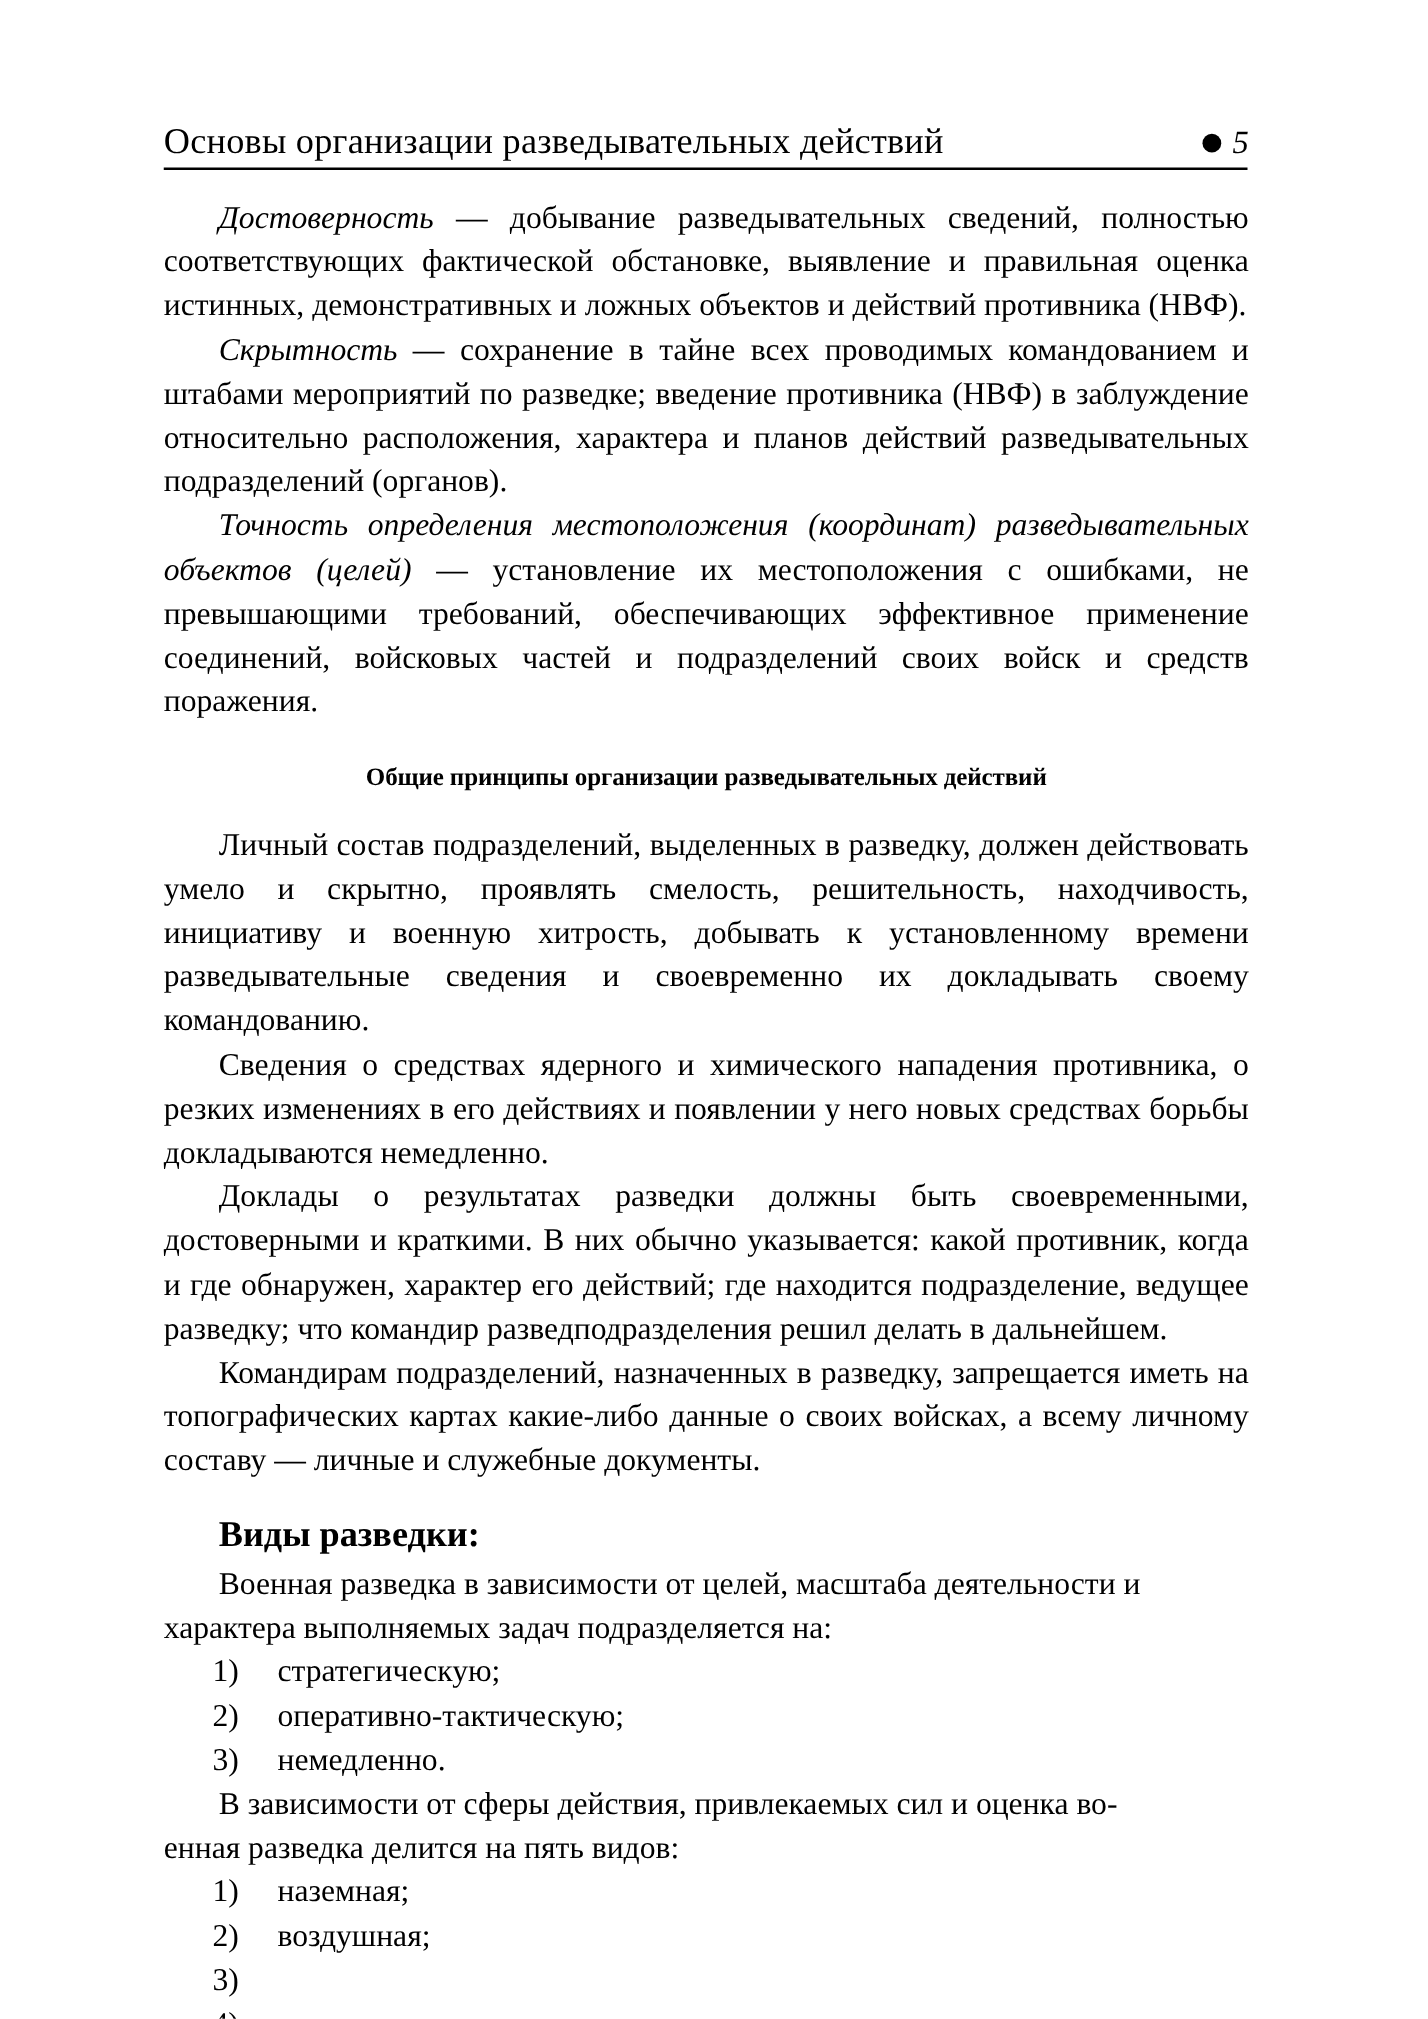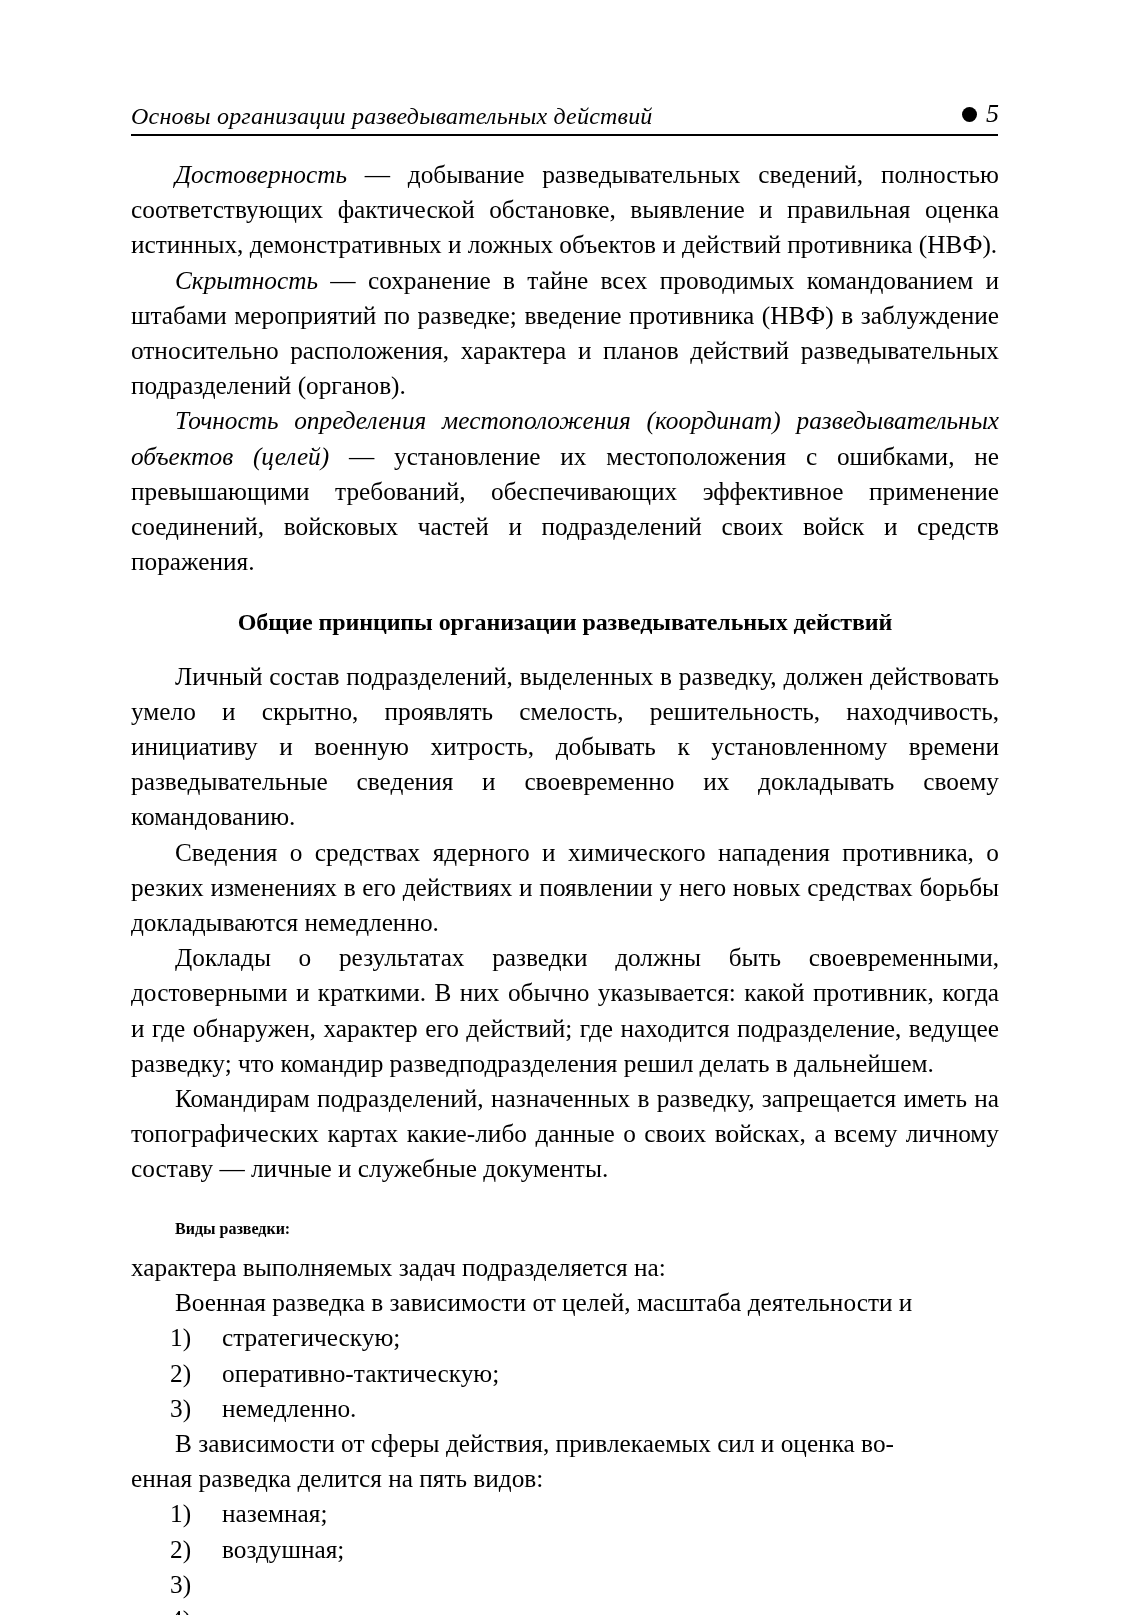--- a/index.html
+++ b/index.html
@@ -32,22 +32,21 @@
   
   .runhead {
     position: relative;
     height: 48px;
     margin-top: 80px;
     display: flex;
     align-items: flex-end;
     justify-content: space-between;
   }
   .runhead-title {
-    font-style: italic;
-    font-size: 24px;
+    font-size: 29px;
     letter-spacing: 0.2px;
     line-height: 1;
     white-space: nowrap;
   }
   .runhead-folio {
     display: flex;
     align-items: center;
     gap: 9px;
     line-height: 1;
     padding-bottom: 1px;
@@ -84,30 +83,30 @@
     text-indent: 44px;
     hyphens: manual;
   }
 
   .lead {
     font-style: italic;
   }
 
   h2.center-head {
     margin: 26px 0 18px 0;
-    font-size: 24px;
+    font-size: 20px;
     font-weight: bold;
     text-align: center;
     line-height: 35.2px;
     letter-spacing: -0.1px;
   }
 
   h3.sub-head {
     margin: 24px 0 4px 0;
-    font-size: 16px;
+    font-size: 29px;
     font-weight: bold;
     text-indent: 44px;
     text-align: left;
     line-height: 35.2px;
   }
 
   p.intro {
     margin: 0;
     text-align: left;
     text-indent: 44px;
@@ -158,22 +157,22 @@
 
       <h2 class="center-head">Общие принципы организации разведывательных действий</h2>
 
       <p class="para">Личный состав подразделений, выделенных в разведку, должен действовать умело и скрытно, проявлять смелость, решительность, находчивость, инициативу и военную хитрость, добывать к установленному времени разведывательные сведения и своевременно их докладывать своему командованию.</p>
       <p class="para">Сведения о средствах ядерного и химического нападения противника, о резких изменениях в его действиях и появлении у него новых средствах борьбы докладываются немедленно.</p>
       <p class="para">Доклады о результатах разведки должны быть своевременными, достоверными и краткими. В них обычно указывается: какой противник, когда и где обнаружен, характер его действий; где находится подразделение, ведущее разведку; что командир разведподразделения решил делать в дальнейшем.</p>
       <p class="para">Командирам подразделений, назначенных в разведку, запрещается иметь на топографических картах какие-либо данные о своих войсках, а всему личному составу — личные и служебные документы.</p>
 
       <h3 class="sub-head">Виды разведки:</h3>
 
+      <p class="intro">Военная разведка в зависимости от целей, масштаба деятельности и</p>
       <p class="intro" style="text-indent:0">характера выполняемых задач подразделяется на:</p>
-      <p class="intro">Военная разведка в зависимости от целей, масштаба деятельности и</p>
 
       <ol class="numlist">
         <li>
             <span class="num">1)</span>
             <span class="txt">стратегическую;</span>
           </li>
         <li>
             <span class="num">2)</span>
             <span class="txt">оперативно-тактическую;</span>
           </li>

